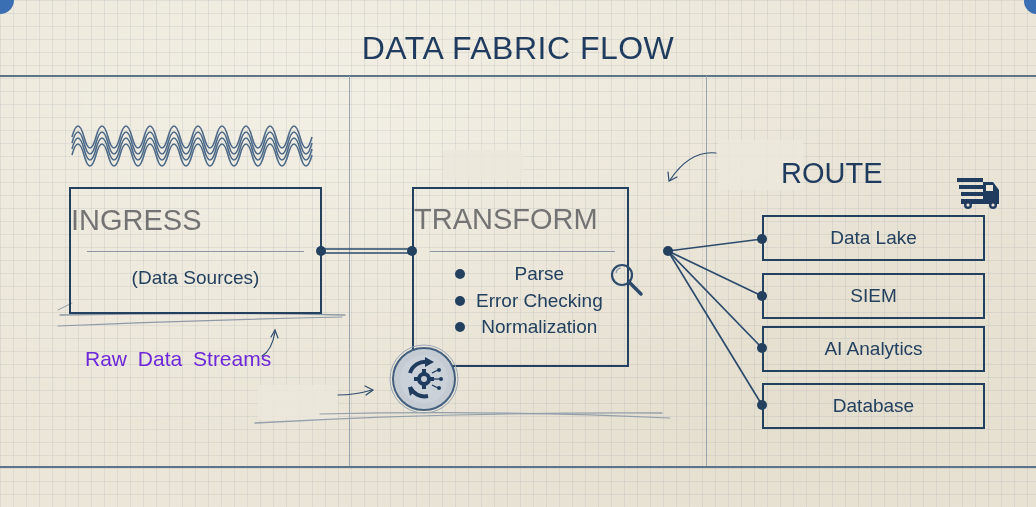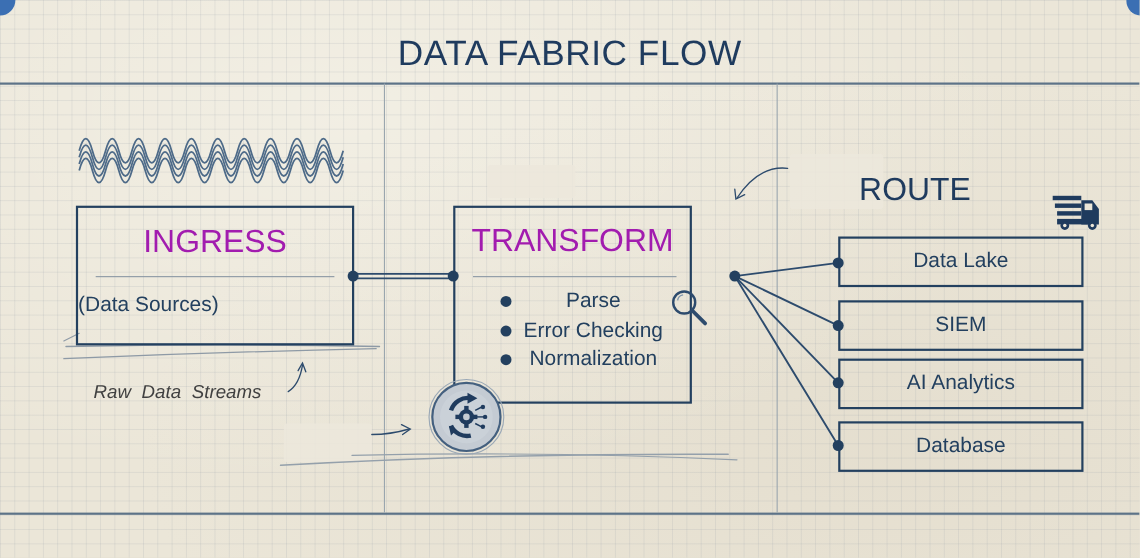--- a/index.html
+++ b/index.html
@@ -16,33 +16,33 @@
     color: #1e3a5c;
   }
   .abs { position: absolute; }
   .title {
     left: 0; width: 1036px; top: 30px; text-align: center;
     font-size: 32px; letter-spacing: 0.5px; color: #1f3b5e;
   }
   .hline { height: 2px; background: #5d7388; }
   .vline { width: 1px; background: #9aa6ae; }
   .box { border: 2px solid #23405f; box-sizing: border-box; }
-  .box-title { position: absolute; left: 0; right: 0; text-align: center; color: #a21caf; }
+  .box-title { position: absolute; left: 0; right: 0; text-align: left; color: #737373; }
   .sep { position: absolute; height: 1px; background: #8a97a3; }
-  .subtitle { position: absolute; left: 0; right: 0; text-align: left; font-size: 19px; color: #23405f; }
+  .subtitle { position: absolute; left: 0; right: 0; text-align: center; font-size: 19px; color: #23405f; }
   .bullets { position: absolute; left: 40px; top: 72px; margin: 0; padding: 0; list-style: none; }
   .bullets li { font-size: 19px; line-height: 26.5px; color: #23405f; position: relative; padding-left: 22px; text-align: center; }
   .bullets li::before {
     content: ""; position: absolute; left: 1px; top: 8px; width: 10px; height: 10px;
     border-radius: 50%; background: #23405f;
   }
   .route-title { font-size: 29px; color: #1f3b5e; }
   .dest { left: 762px; width: 223px; height: 46px; }
   .dest span { display: block; text-align: center; line-height: 42px; font-size: 19px; color: #23405f; }
-  .note { font-size: 17px; color: #404040; word-spacing: 5px; font-style: italic; }
+  .note { font-size: 21px; color: #6d28d9; word-spacing: 5px; }
   .blank-patch { background: rgba(236,232,220,0.85); border-radius: 3px; }
   svg { overflow: visible; }
 </style>
 </head>
 <body>
 
 <div class="abs" style="left:-14px; top:-14px; width:28px; height:28px; border-radius:50%; background:#3b6fb3;"></div>
 <div class="abs" style="left:1024px; top:-12px; width:26px; height:26px; border-radius:50%; background:#3b6fb3;"></div>
 
 <div class="abs title">DATA FABRIC FLOW</div>

